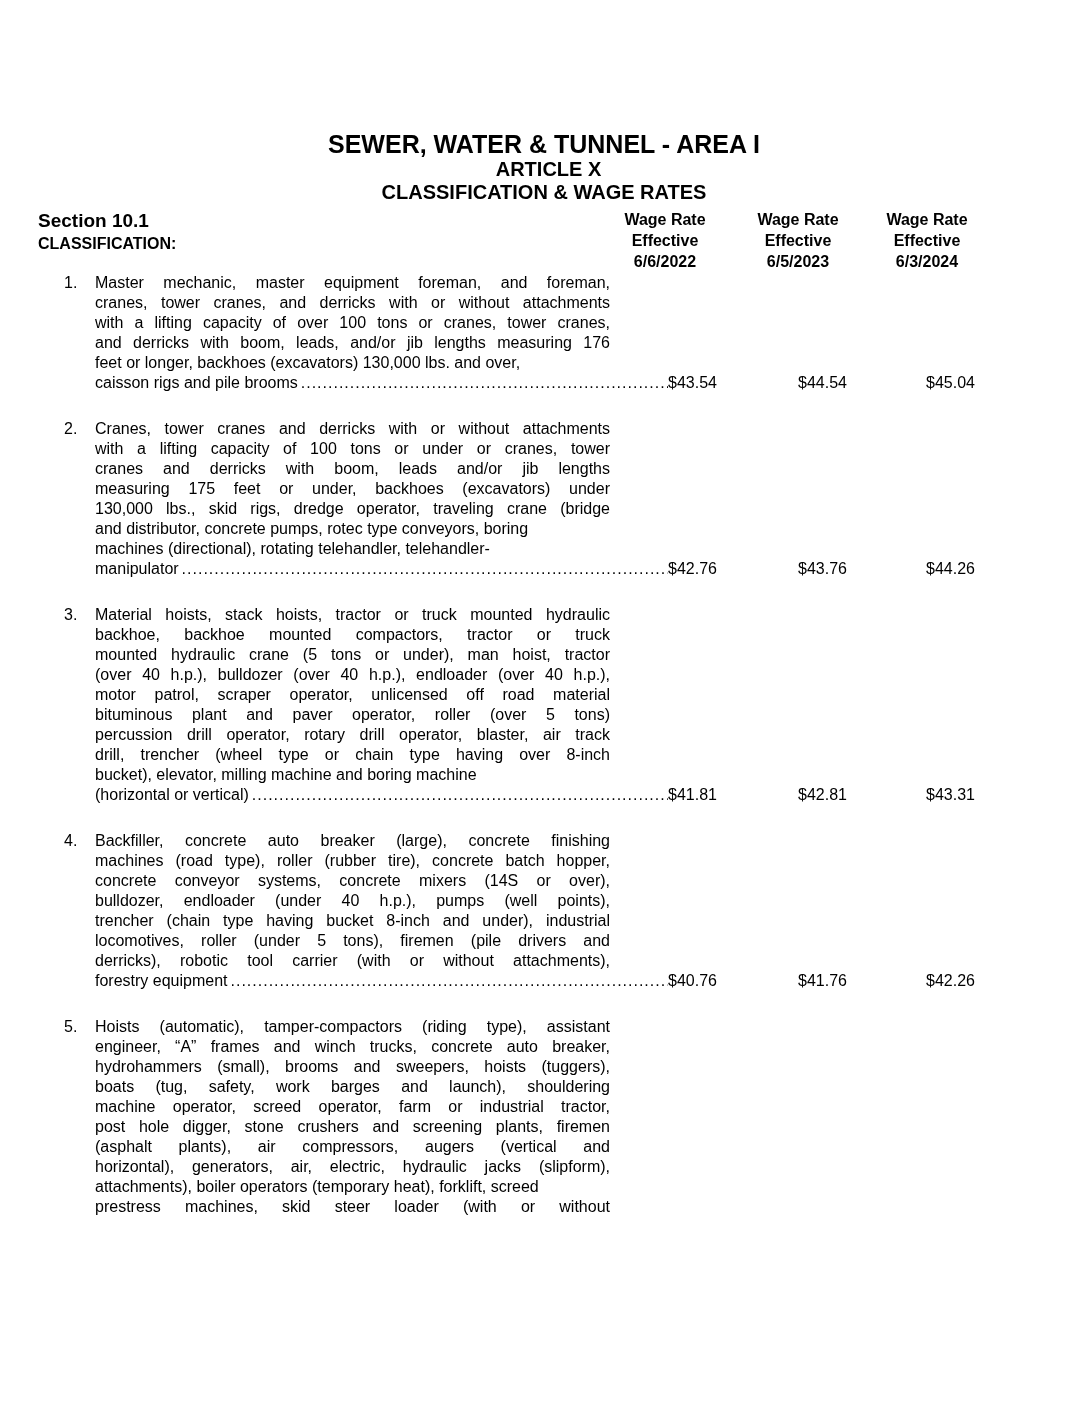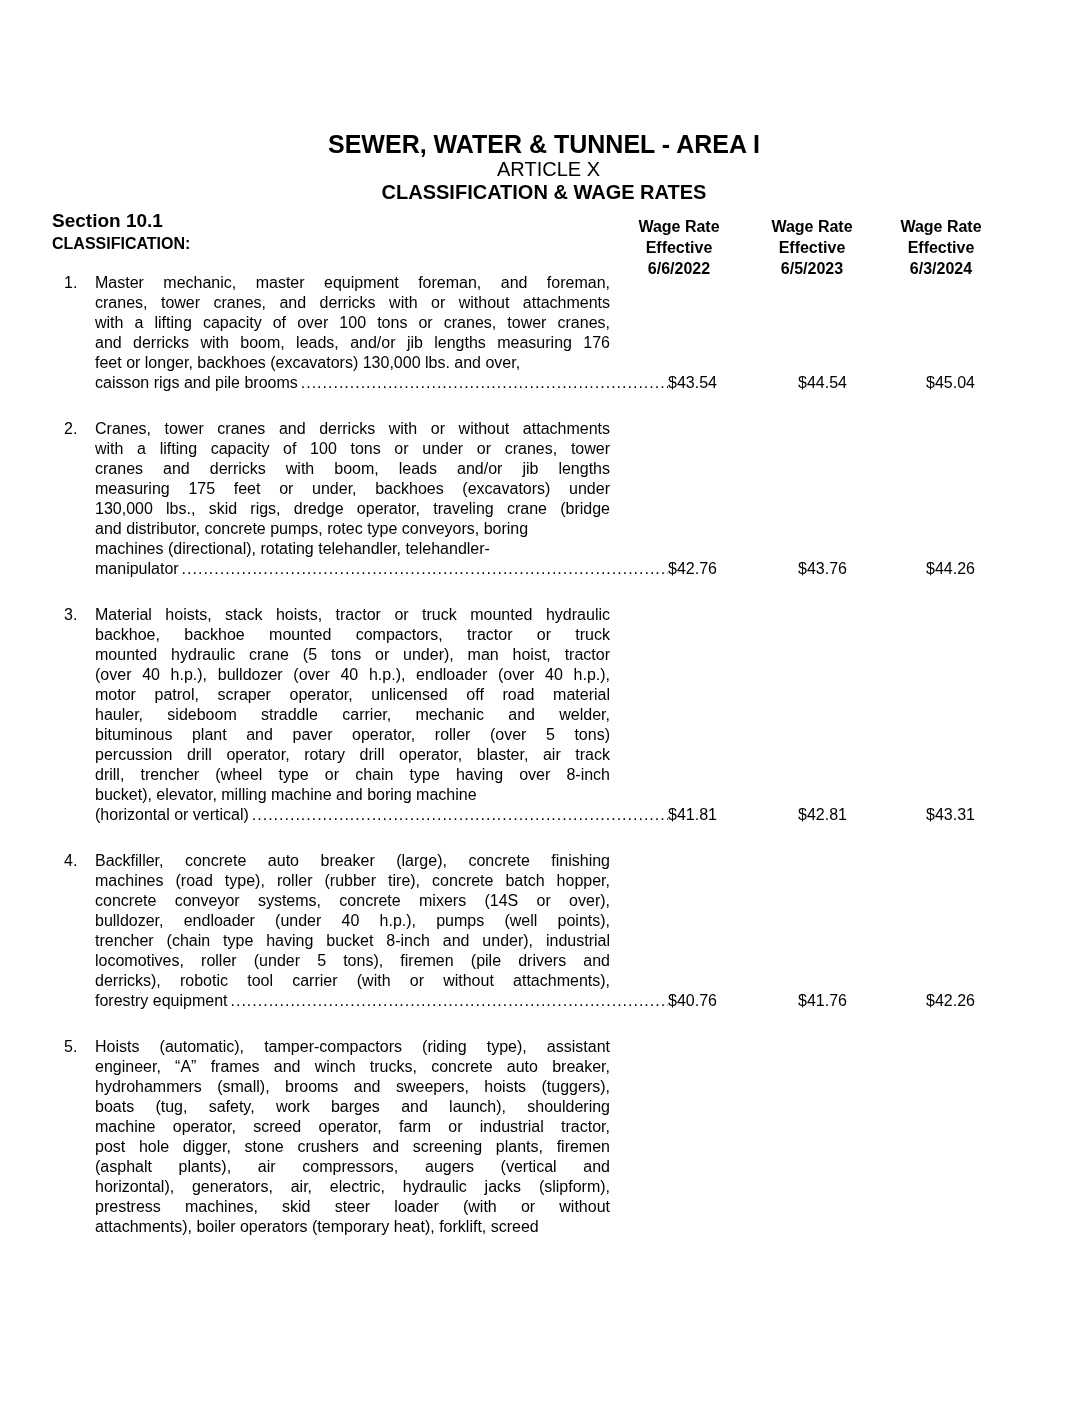--- a/index.html
+++ b/index.html
@@ -13,35 +13,35 @@
     color: var(--page-text, #000000);
     font-family: "Liberation Sans", sans-serif;
     box-sizing: border-box;
     padding-top: 130px;
     overflow: hidden;
   }
 
   
   .doc-header { text-align: center; }
   .title    { font-size: 25px; font-weight: bold; line-height: 28px; }
-  .article  { font-size: 20px; font-weight: normal; line-height: 23px; margin-left: 9px; }
+  .article  { font-size: 20px; font-weight: bold; line-height: 23px; margin-left: 9px; }
   .subtitle { font-size: 20px; font-weight: bold; line-height: 23px; }
 
   
   .table-header {
     position: relative;
-    margin: 5px 113px 0 52px;
+    margin: 5px 113px 0 38px;
     height: 46px;
   }
   .section-label        { font-size: 19px; font-weight: bold; line-height: 24px; }
   .classification-label { font-size: 16px; font-weight: bold; line-height: 22px; }
 
   .hcol {
     position: absolute;
-    top: 7px;
+    top: 0;
     width: 120px;
     text-align: center;
     font-weight: bold;
     font-size: 16px;
     line-height: 21px;
     white-space: nowrap;
   }
   .hcol-1 { left: 567px; }
   .hcol-2 { left: 700px; }
   .hcol-3 { left: 829px; }
@@ -155,21 +155,20 @@
         </div>
       </div>
       <div class="item">
         <div class="num">3.</div>
         <div class="body">
           <div class="ln j">Material hoists, stack hoists, tractor or truck mounted hydraulic</div>
           <div class="ln j">backhoe, backhoe mounted compactors, tractor or truck</div>
           <div class="ln j">mounted hydraulic crane (5 tons or under), man hoist, tractor</div>
           <div class="ln j">(over 40 h.p.), bulldozer (over 40 h.p.), endloader (over 40 h.p.),</div>
           <div class="ln j">motor patrol, scraper operator, unlicensed off road material</div>
-          <div class="ln j">hauler, sideboom straddle carrier, mechanic and welder,</div>
           <div class="ln j">bituminous plant and paver operator, roller (over 5 tons)</div>
           <div class="ln j">percussion drill operator, rotary drill operator, blaster, air track</div>
           <div class="ln j">drill, trencher (wheel type or chain type having over 8-inch</div>
           <div class="ln r">bucket), elevator, milling machine and boring machine</div>
           <div class="rate-line">
             <span class="rl-text">(horizontal or vertical)</span>
             <span class="leader"></span>
             <span class="rate r1">$41.81</span>
             <span class="rate r2">$42.81</span>
             <span class="rate r3">$43.31</span>
@@ -199,19 +198,19 @@
         <div class="num">5.</div>
         <div class="body">
           <div class="ln j">Hoists (automatic), tamper-compactors (riding type), assistant</div>
           <div class="ln j">engineer, “A” frames and winch trucks, concrete auto breaker,</div>
           <div class="ln j">hydrohammers (small), brooms and sweepers, hoists (tuggers),</div>
           <div class="ln j">boats (tug, safety, work barges and launch), shouldering</div>
           <div class="ln j">machine operator, screed operator, farm or industrial tractor,</div>
           <div class="ln j">post hole digger, stone crushers and screening plants, firemen</div>
           <div class="ln j">(asphalt plants), air compressors, augers (vertical and</div>
           <div class="ln j">horizontal), generators, air, electric, hydraulic jacks (slipform),</div>
+          <div class="ln r">attachments), boiler operators (temporary heat), forklift, screed</div>
           <div class="ln j">prestress machines, skid steer loader (with or without</div>
-          <div class="ln r">attachments), boiler operators (temporary heat), forklift, screed</div>
         </div>
       </div>
     </div>
 
 </div>
 
 </body></html>

